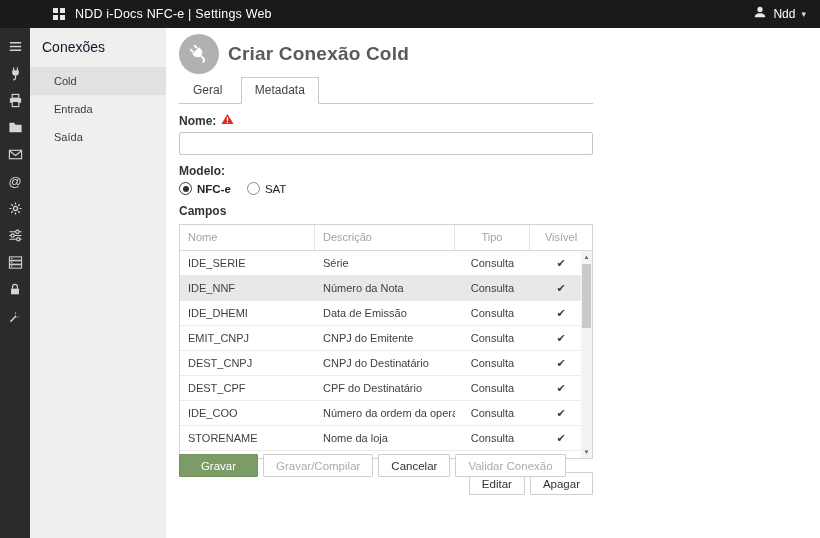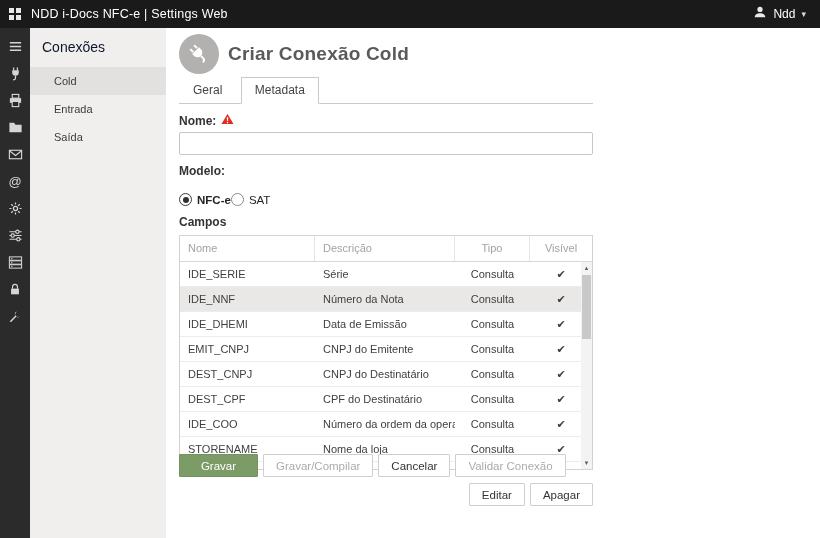--- a/index.html
+++ b/index.html
@@ -1,21 +1,21 @@
 <!DOCTYPE html>
 <html><head>
 <meta charset="utf-8">
 <style>
   * { box-sizing:border-box; margin:0; padding:0; }
   html,body { width:820px; height:538px; overflow:hidden; background:#fff;
               font-family:"Liberation Sans", sans-serif; }
 
   
   .topbar { position:absolute; left:0; top:0; width:820px; height:28px;
-            background:#1a1a1a; color:#fff; display:flex; align-items:center; }
+            background:#1a1a1a; color:#fff; display:flex; align-items:center;padding-left:44px; }
   .grid-icon { display:grid; grid-template-columns:5px 5px; grid-template-rows:5px 5px;
                gap:2px; margin:0 10px 0 9px; cursor:pointer; }
   .grid-icon span { background:#e9e9e9; }
   .topbar-title { font-size:12.5px; letter-spacing:.2px; }
   .topbar-right { margin-left:auto; display:flex; align-items:center; gap:6px;
                   padding-right:14px; cursor:pointer; }
   .topbar-right .uname { font-size:12px; }
   .chev { font-size:9px; color:#ddd; }
 
   
@@ -46,21 +46,21 @@
   .tabs { border-bottom:1px solid #c9c9c9; margin-top:2px; }
   .tab { display:inline-block; font-size:12px; color:#444; padding:5px 13px 6px;
          cursor:pointer; border:1px solid transparent; position:relative; top:1px; }
   .tab.active { background:#fff; border-color:#c9c9c9; border-bottom-color:#fff; }
 
   .field-label { font-size:12px; font-weight:700; color:#333; margin-top:9px;
                  display:flex; align-items:center; gap:5px; }
   .text-input { width:100%; height:23px; margin-top:4px; border:1px solid #c6c6c6;
                 border-radius:2px; font-size:12px; padding:0 6px; outline:none; }
 
-  .radio-row { display:flex; align-items:center; margin-top:15px; }
+  .radio-row { display:flex; align-items:center; gap:16px; margin-top:4px; }
   .radio-opt { display:flex; align-items:center; gap:5px; font-size:11.5px;
                color:#222; cursor:pointer; }
   .radio-opt.checked { font-weight:700; }
   .rdot { width:13px; height:13px; border-radius:50%; border:1px solid #8a8a8a;
           background:#fff; position:relative; flex:0 0 auto; }
   .radio-opt.checked .rdot { border-color:#3c3c3c; }
   .radio-opt.checked .rdot::after { content:""; position:absolute; left:2.5px; top:2.5px;
           width:6px; height:6px; border-radius:50%; background:#303030; }
 
   

